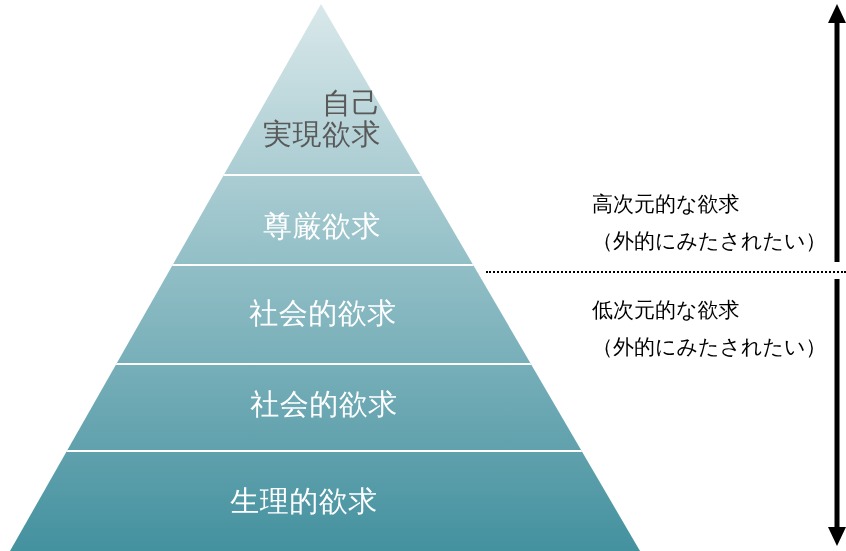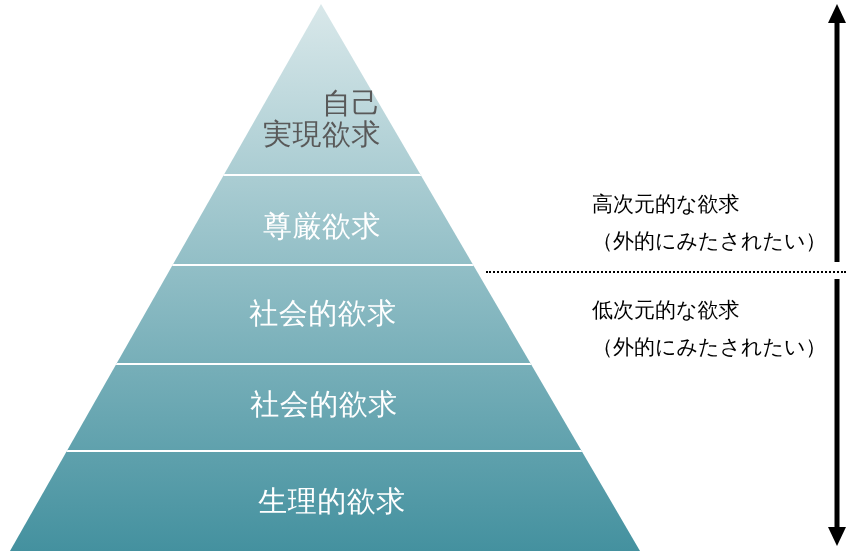--- a/index.html
+++ b/index.html
@@ -79,21 +79,21 @@
 
   <div class="pyr-label top-level" style="left:322px; top:88px;">自己
 実現欲求</div>
 
   <div class="pyr-label" style="left:322px; top:209px;">尊厳欲求</div>
 
   <div class="pyr-label" style="left:323px; top:296px;">社会的欲求</div>
 
   <div class="pyr-label" style="left:324px; top:387px;">社会的欲求</div>
 
-  <div class="pyr-label" style="left:332px; top:484px;">生理的欲求</div>
+  <div class="pyr-label" style="left:304px; top:484px;">生理的欲求</div>
 
   <div class="dotted-divider"></div>
 
   <div class="annotation" style="left:592px; top:185px;">
     <div>高次元的な欲求</div>
     <div>（外的にみたされたい）</div>
   </div>
 
   <div class="annotation" style="left:592px; top:291px;">
     <div>低次元的な欲求</div>

